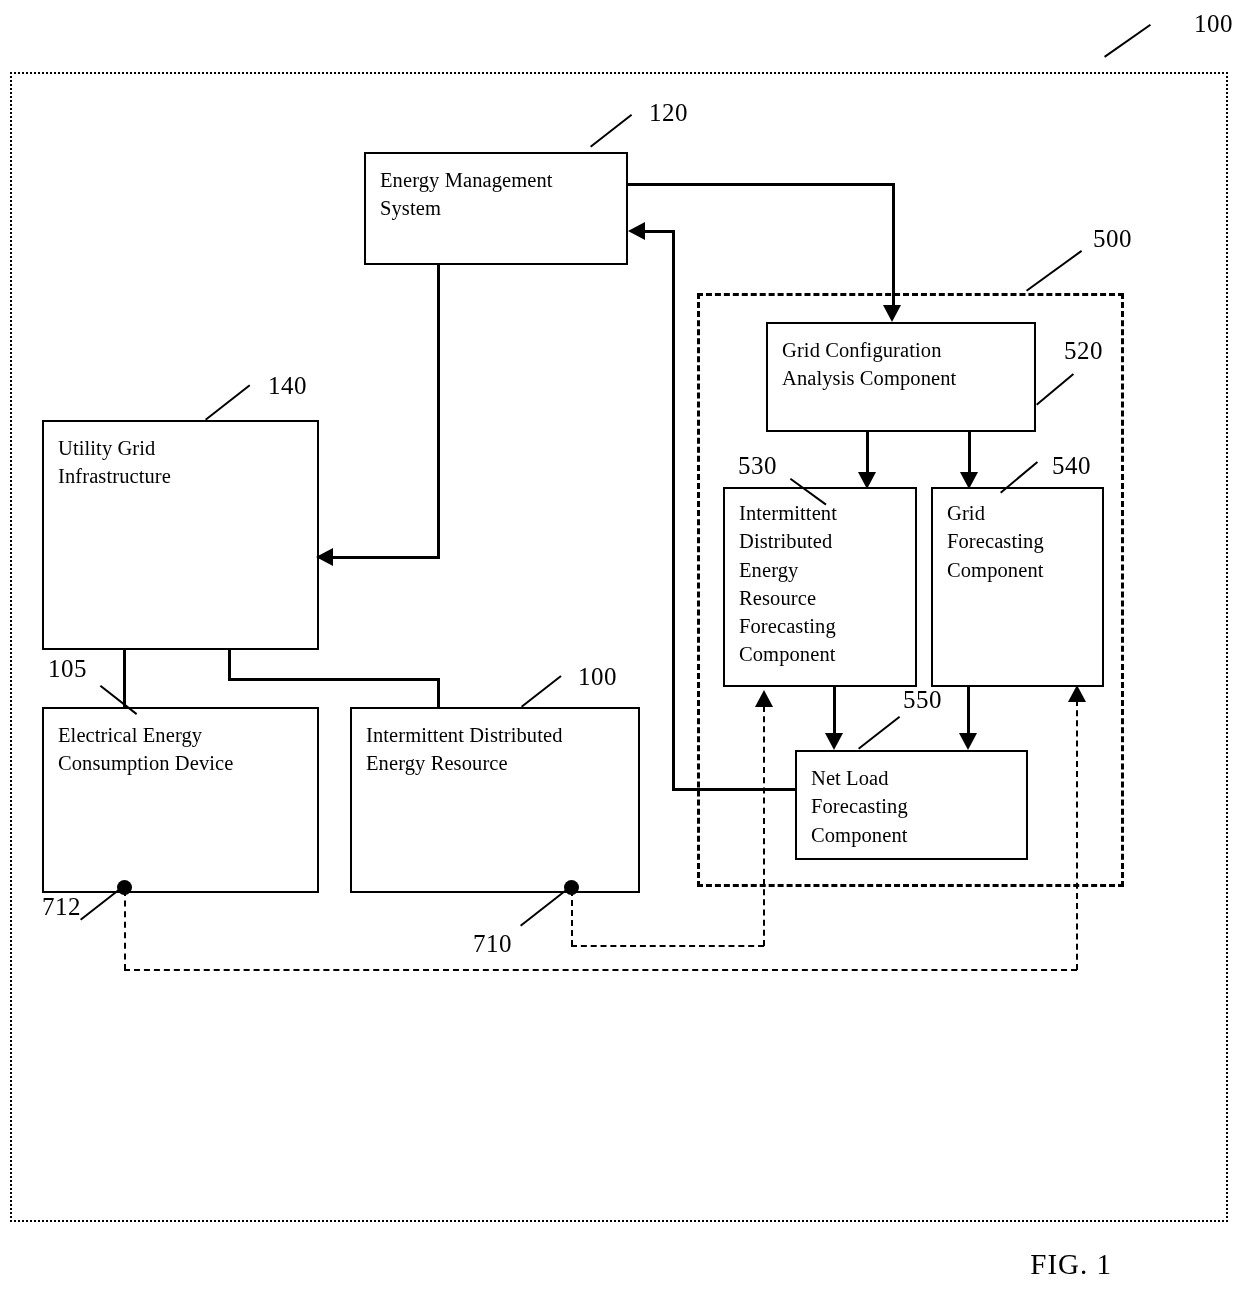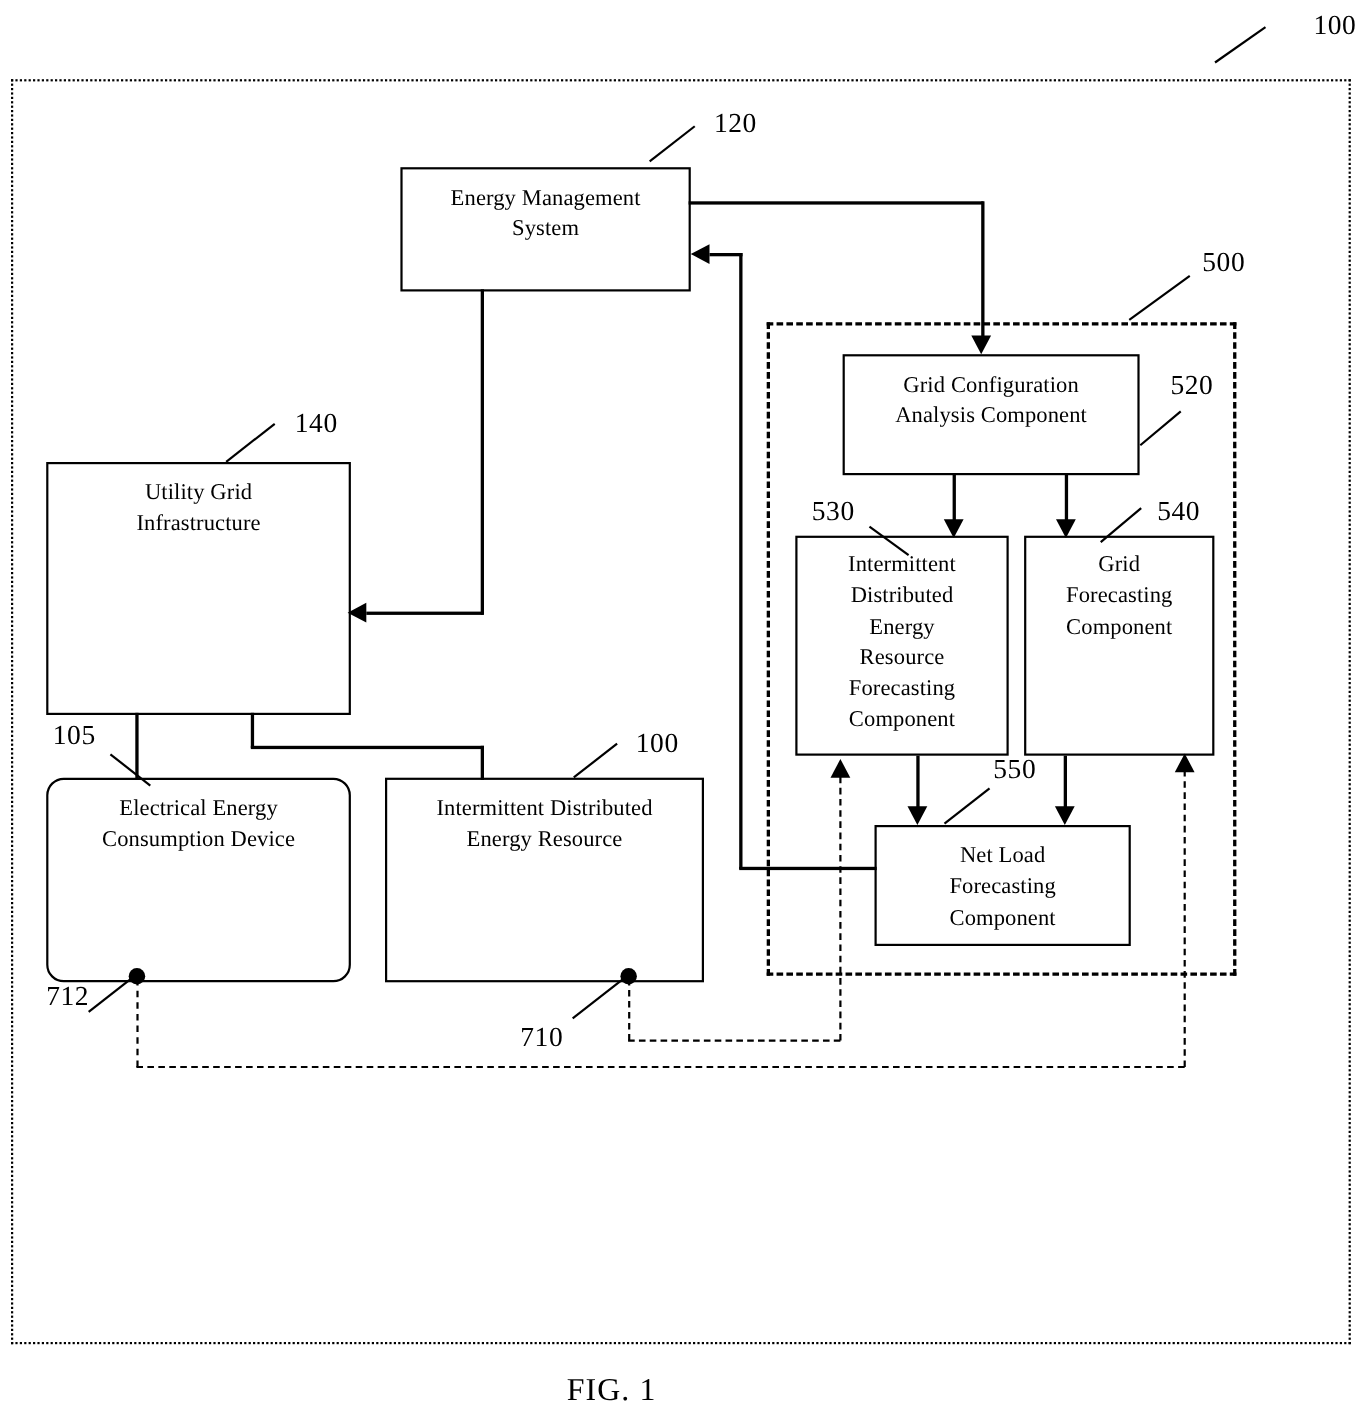--- a/index.html
+++ b/index.html
@@ -43,21 +43,21 @@
   .box {
     position: absolute;
     border: 2.5px solid #000;
     background: #fff;
     box-sizing: border-box;
     padding: 12px 14px 6px 14px;
     font-size: 20.5px;
     line-height: 1.38;
     letter-spacing: 0.1px;
   }
-  .box .txt { display: block; white-space: pre-line; text-align: center; }
+  .box .txt { display: block; white-space: pre-line; }
 
   
   .ref {
     position: absolute;
     font-size: 25px;
     letter-spacing: 0.5px;
     white-space: nowrap;
   }
   
   .leader {
@@ -106,21 +106,21 @@
     height: 15px;
     border-radius: 50%;
     background: #000;
   }
   
   #fig-caption {
     position: absolute;
     left: 0;
     top: 1248px;
     width: 1112px;
-    text-align: center;
+    text-align: right;
     font-size: 29px;
     letter-spacing: 1px;
   }
 </style>
 </head>
 <body>
 
 <div id="page">
 
   <div class="ref" style="left:1166px; top:10px;margin-left:28px;">100</div>
@@ -140,21 +140,21 @@
   <div class="ref" style="left:649px; top:99px;">120</div>
   <div class="leader" style="left:590px; top:146px; width:52px; transform:rotate(-38deg);"></div>
 
   <div class="box" id="utility-grid-box" style="left:42px; top:420px; width:277px; height:230px;">
     <span class="txt">Utility Grid
 Infrastructure</span>
   </div>
   <div class="ref" style="left:268px; top:372px;">140</div>
   <div class="leader" style="left:205px; top:419px; width:56px; transform:rotate(-38deg);"></div>
 
-  <div class="box" id="eecd-box" style="left:42px; top:707px; width:277px; height:186px;border-radius:16px;">
+  <div class="box" id="eecd-box" style="left:42px; top:707px; width:277px; height:186px;">
     <span class="txt">Electrical Energy
 Consumption Device</span>
   </div>
   <div class="ref" style="left:48px; top:655px;">105</div>
   <div class="leader" style="left:101px; top:685px; width:46px; transform:rotate(38deg);"></div>
 
   <div class="box" id="ider-box" style="left:350px; top:707px; width:290px; height:186px;">
     <span class="txt">Intermittent Distributed
 Energy Resource</span>
   </div>

